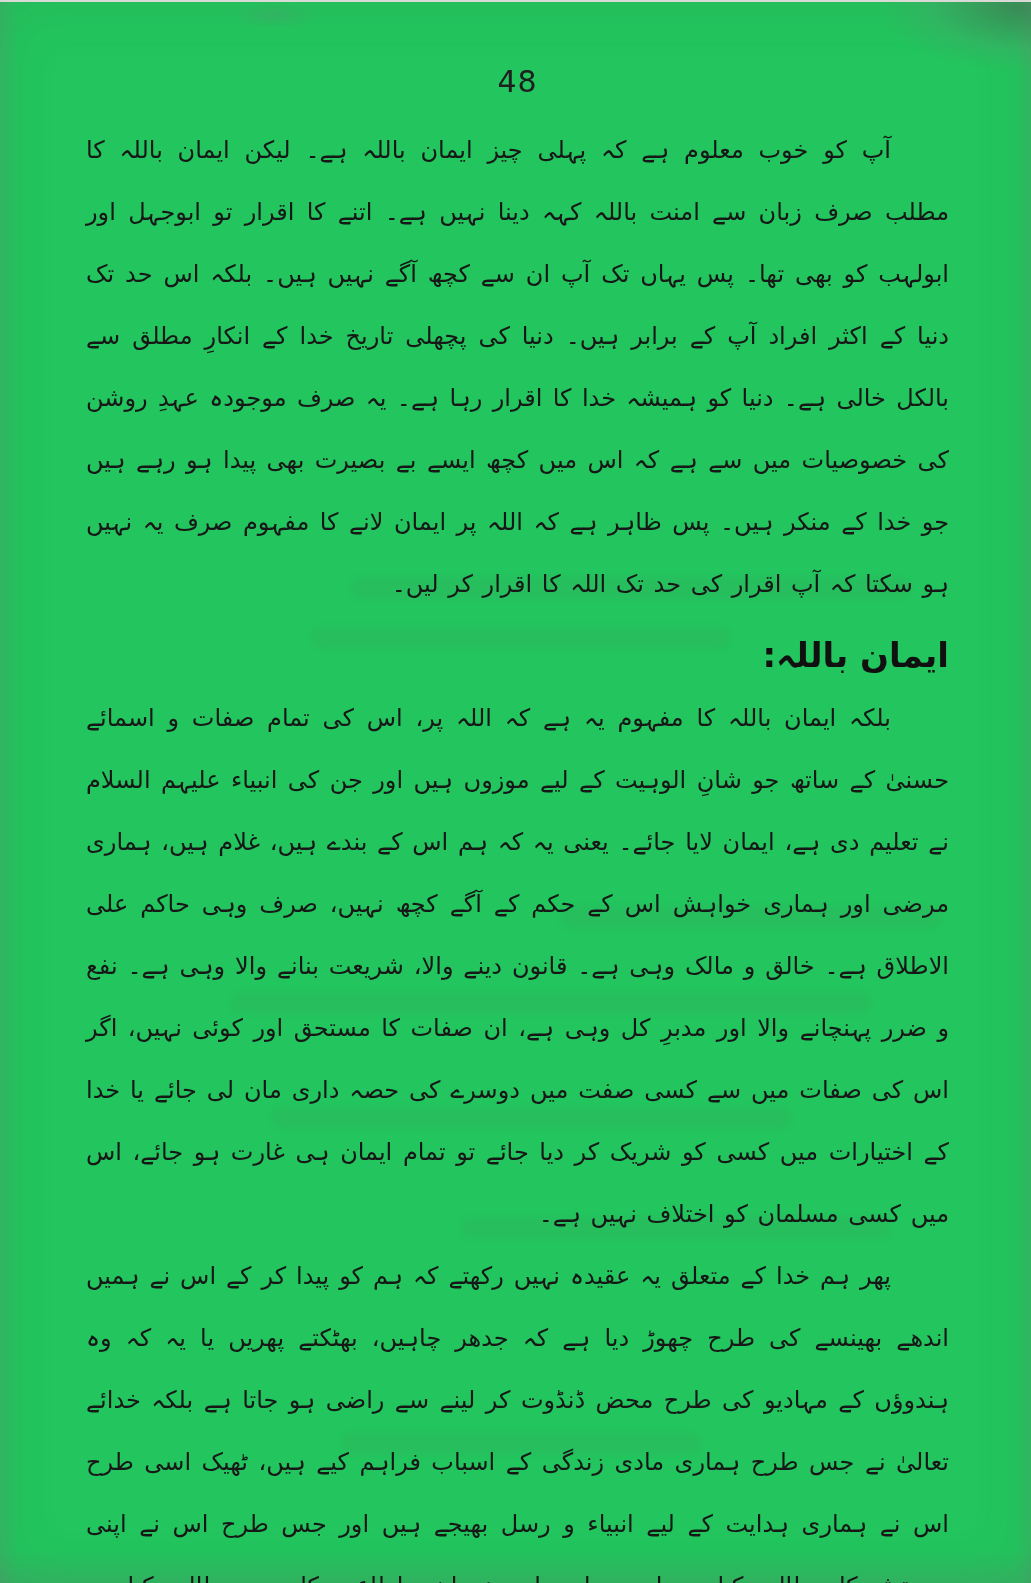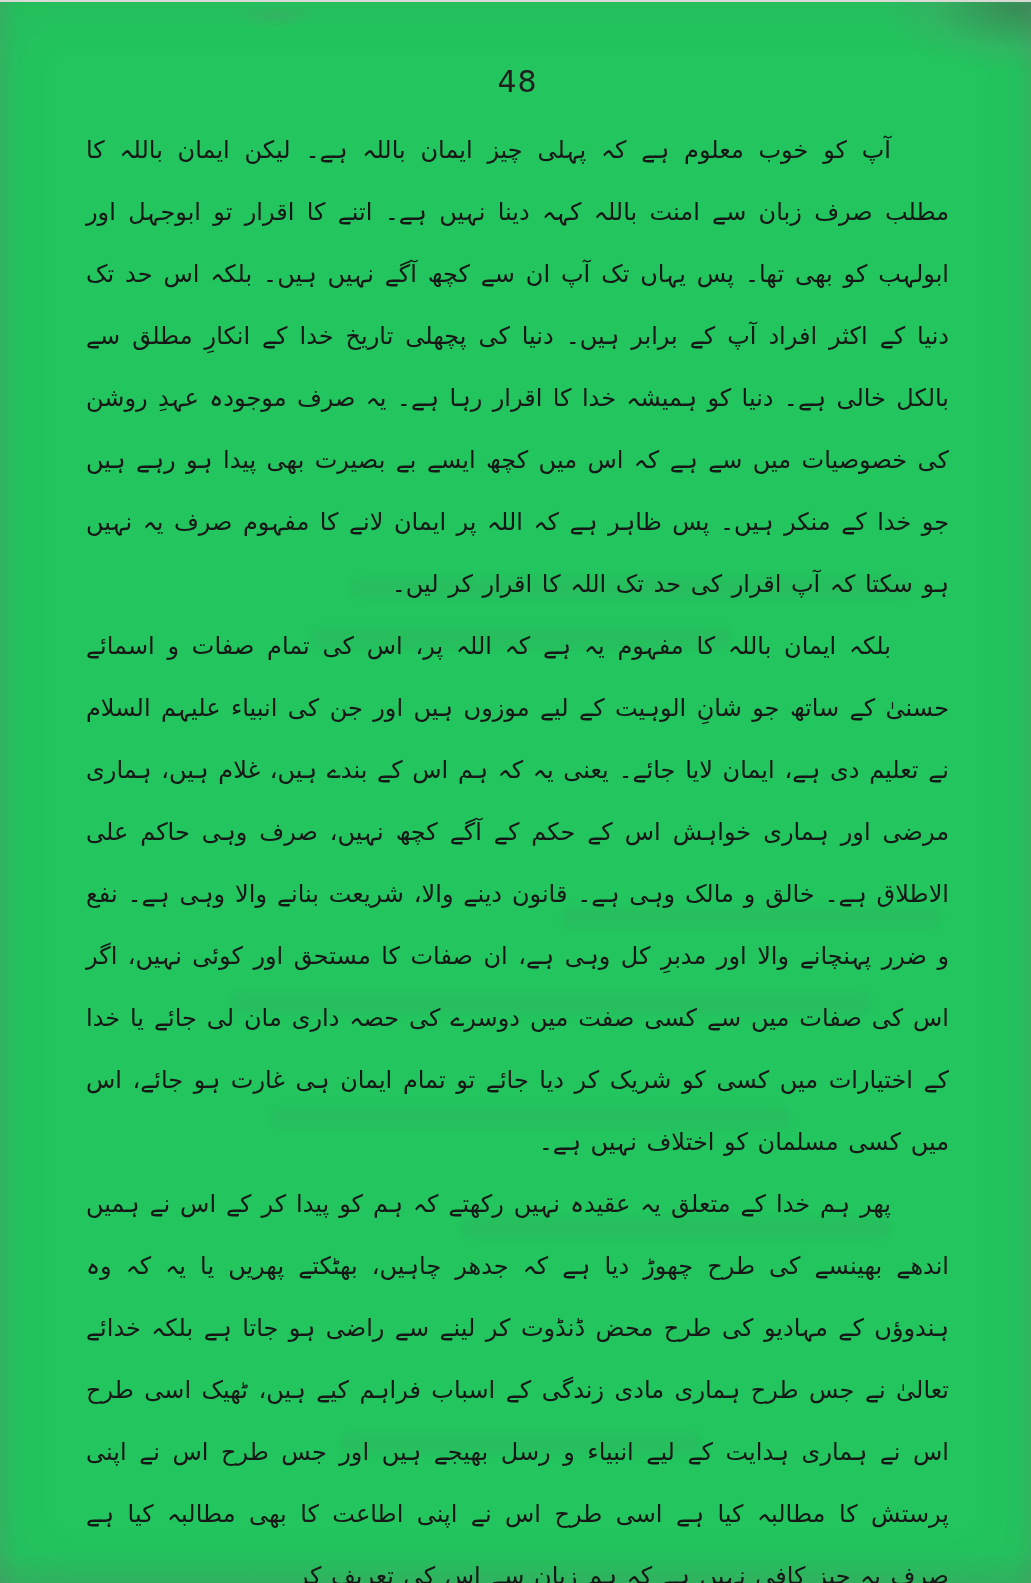--- a/index.html
+++ b/index.html
@@ -107,19 +107,20 @@
   <div class="bleed-line" style="top:990px; right:160px; width:640px;"></div>
   <div class="bleed-line" style="top:1105px; right:240px; width:520px;"></div>
   <div class="bleed-line" style="top:1215px; right:140px; width:430px;"></div>
   <div class="bleed-line" style="top:1430px; right:330px; width:360px;"></div>
 
   <div class="content">
     <div class="page-number">48</div>
 
     <p class="para" dir="rtl">آپ کو خوب معلوم ہے کہ پہلی چیز ایمان باللہ ہے۔ لیکن ایمان باللہ کا مطلب صرف زبان سے امنت باللہ کہہ دینا نہیں ہے۔ اتنے کا اقرار تو ابوجہل اور ابولہب کو بھی تھا۔ پس یہاں تک آپ ان سے کچھ آگے نہیں ہیں۔ بلکہ اس حد تک دنیا کے اکثر افراد آپ کے برابر ہیں۔ دنیا کی پچھلی تاریخ خدا کے انکارِ مطلق سے بالکل خالی ہے۔ دنیا کو ہمیشہ خدا کا اقرار رہا ہے۔ یہ صرف موجودہ عہدِ روشن کی خصوصیات میں سے ہے کہ اس میں کچھ ایسے بے بصیرت بھی پیدا ہو رہے ہیں جو خدا کے منکر ہیں۔ پس ظاہر ہے کہ اللہ پر ایمان لانے کا مفہوم صرف یہ نہیں ہو سکتا کہ آپ اقرار کی حد تک اللہ کا اقرار کر لیں۔</p>
 
+    <h2 class="heading" dir="rtl">ایمان باللہ:</h2>
 
     <p class="para" dir="rtl">بلکہ ایمان باللہ کا مفہوم یہ ہے کہ اللہ پر، اس کی تمام صفات و اسمائے حسنیٰ کے ساتھ جو شانِ الوہیت کے لیے موزوں ہیں اور جن کی انبیاء علیہم السلام نے تعلیم دی ہے، ایمان لایا جائے۔ یعنی یہ کہ ہم اس کے بندے ہیں، غلام ہیں، ہماری مرضی اور ہماری خواہش اس کے حکم کے آگے کچھ نہیں، صرف وہی حاکم علی الاطلاق ہے۔ خالق و مالک وہی ہے۔ قانون دینے والا، شریعت بنانے والا وہی ہے۔ نفع و ضرر پہنچانے والا اور مدبرِ کل وہی ہے، ان صفات کا مستحق اور کوئی نہیں، اگر اس کی صفات میں سے کسی صفت میں دوسرے کی حصہ داری مان لی جائے یا خدا کے اختیارات میں کسی کو شریک کر دیا جائے تو تمام ایمان ہی غارت ہو جائے، اس میں کسی مسلمان کو اختلاف نہیں ہے۔</p>
 
     <p class="para" dir="rtl">پھر ہم خدا کے متعلق یہ عقیدہ نہیں رکھتے کہ ہم کو پیدا کر کے اس نے ہمیں اندھے بھینسے کی طرح چھوڑ دیا ہے کہ جدھر چاہیں، بھٹکتے پھریں یا یہ کہ وہ ہندوؤں کے مہادیو کی طرح محض ڈنڈوت کر لینے سے راضی ہو جاتا ہے بلکہ خدائے تعالیٰ نے جس طرح ہماری مادی زندگی کے اسباب فراہم کیے ہیں، ٹھیک اسی طرح اس نے ہماری ہدایت کے لیے انبیاء و رسل بھیجے ہیں اور جس طرح اس نے اپنی پرستش کا مطالبہ کیا ہے اسی طرح اس نے اپنی اطاعت کا بھی مطالبہ کیا ہے صرف یہ چیز کافی نہیں ہے کہ ہم زبان سے اس کی تعریف کر</p>
   </div>
 
 </div>
 
 </body></html>

